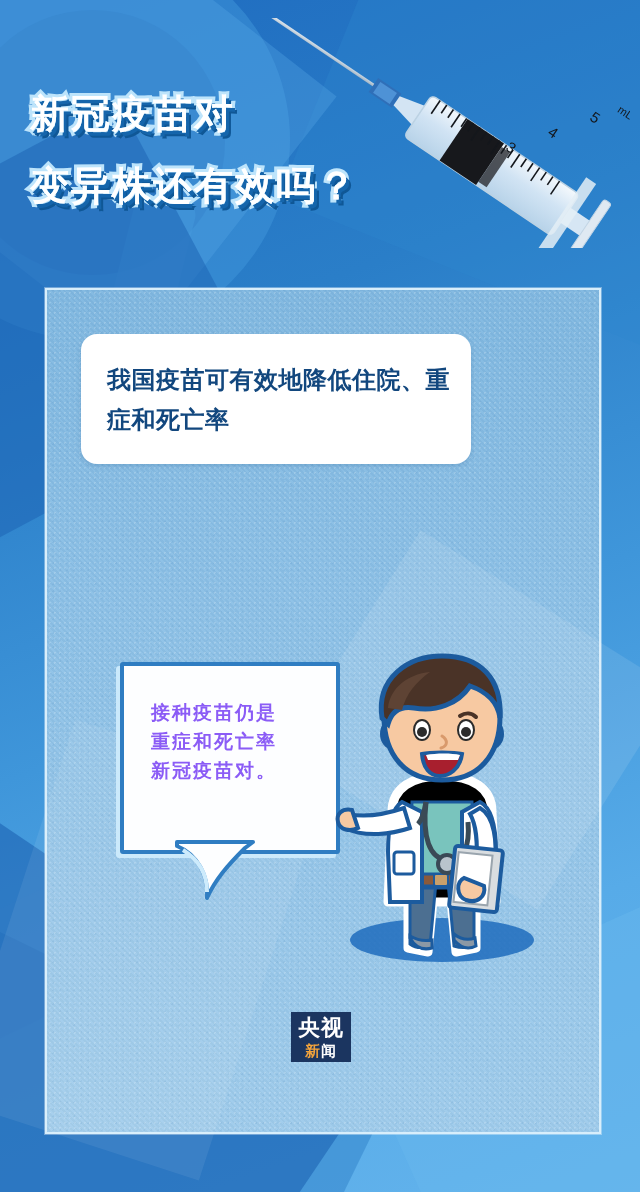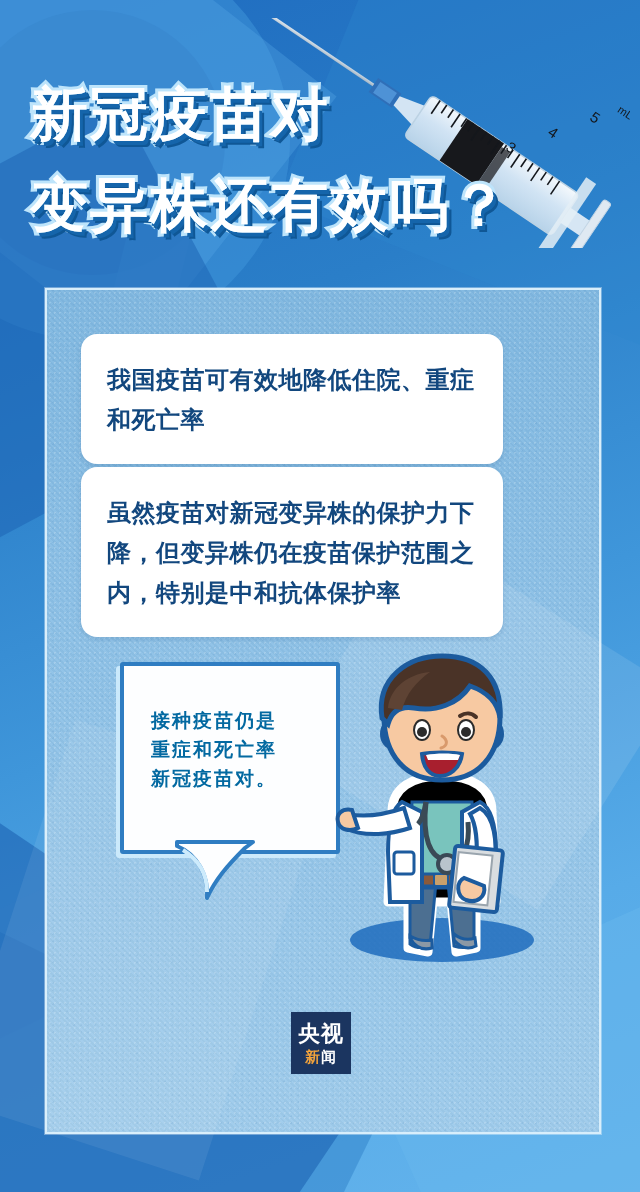--- a/index.html
+++ b/index.html
@@ -58,30 +58,30 @@
 
   
   .syringe{position:absolute;left:250px;top:18px;width:380px;height:230px;}
 
   
   .headline{
     position:absolute;left:30px;top:78px;width:560px;
     z-index:5;
   }
   .headline .line{
-    font-size:58px;line-height:72px;font-weight:bold;letter-spacing:2px;
+    font-size:39px;line-height:72px;font-weight:bold;letter-spacing:2px;
     color:#ffffff;white-space:nowrap;
     -webkit-text-stroke:6px #bde4fb;
     paint-order:stroke fill;
     text-shadow:
        0 0 0 #bde4fb,
        3px 4px 0 #1565ab,
        5px 6px 0 #0f5796;
   }
-  .headline .line.l2{margin-top:20px;font-family:Liberation Serif, serif;}
+  .headline .line.l2{margin-top:0;font-family:Liberation Serif, serif;}
 
   
   .panel{
     position:absolute;left:45px;top:288px;width:552px;height:842px;
     background:
       repeating-linear-gradient(45deg, rgba(255,255,255,.045) 0 2px, rgba(0,0,0,.02) 2px 4px),
       linear-gradient(180deg,#7fb7e0 0%,#8cc0e6 40%,#9ecbeb 100%);
     border:2px solid #d8eefb;
     box-shadow:0 0 0 1px rgba(255,255,255,.35);
   }
@@ -97,21 +97,21 @@
     position:absolute;right:-30px;top:300px;width:300px;height:260px;
     background:rgba(255,255,255,.10);transform:rotate(32deg);pointer-events:none;
   }
   .panel-diag2{
     position:absolute;left:-40px;top:460px;width:260px;height:400px;
     background:rgba(255,255,255,.07);transform:rotate(18deg);pointer-events:none;
   }
 
   
   .card{
-    position:absolute;left:34px;width:422px;
+    position:absolute;left:34px;width:390px;
     background:#ffffff;border-radius:16px;
     box-shadow:0 2px 5px rgba(30,80,130,.18);
     box-sizing:border-box;
     padding:26px 15px 24px 26px;
   }
   .card-1{top:44px;}
   .card-2{top:177px;}
   .card p{
     margin:0;color:#12477e;font-weight:bold;
     font-size:24px;line-height:40px;letter-spacing:.5px;
@@ -120,31 +120,31 @@
   
   .bubble-wrap{position:absolute;left:73px;top:372px;width:212px;height:215px;}
   .bubble-box{
     position:absolute;left:0;top:0;width:212px;height:184px;
     background:#fdfeff;
     border:4px solid #2f7dc2;
     border-radius:3px;
     box-shadow:-4px 4px 0 rgba(205,235,252,.95);
   }
   .bubble-text{
-    position:absolute;left:27px;top:40px;right:12px;
-    color:#0369a1;font-weight:bold;font-size:19px;line-height:29px;letter-spacing:2px;
+    position:absolute;left:27px;top:32px;right:12px;
+    color:#8b5cf6;font-weight:bold;font-size:19px;line-height:29px;letter-spacing:2px;
   }
   .bubble-tail{position:absolute;left:55px;top:178px;width:110px;height:62px;}
 
   
   .doctor{position:absolute;left:330px;top:652px;width:220px;height:320px;z-index:4;}
 
   
   .logo{
-    position:absolute;left:291px;top:1012px;width:60px;height:62px;
+    position:absolute;left:291px;top:1012px;width:60px;height:50px;
     background:#1b3560;display:flex;flex-wrap:wrap;align-content:center;
     justify-content:center;z-index:6;align-items:flex-end;
   }
   .logo-row{width:100%;text-align:center;font-weight:bold;line-height:1;}
   .logo-top{font-size:22px;letter-spacing:1px;color:#ffffff;margin-bottom:4px;}
   .logo-bot{font-size:15px;letter-spacing:1px;}
   .logo-bot .c1{color:#f0a23c;}
   .logo-bot .c2{color:#ffffff;}
 </style>
 </head>
@@ -231,23 +231,20 @@
 
   <div class="panel">
     <div class="panel-noise"></div>
     <div class="panel-diag"></div>
     <div class="panel-diag2"></div>
 
     <div class="card card-1">
       <p>我国疫苗可有效地降低住院、重症和死亡率</p>
     </div>
 
-    <div class="card card-2">
-      <p>虽然疫苗对新冠变异株的保护力下降，但变异株仍在疫苗保护范围之内，特别是中和抗体保护率</p>
-    </div>
 
     <div class="bubble-wrap">
       <div class="bubble-box">
         <div class="bubble-text">
           <div>接种疫苗仍是</div>
           <div>重症和死亡率</div>
           <div>新冠疫苗对。</div>
         </div>
       </div>
       <svg class="bubble-tail" viewBox="0 0 110 62">

